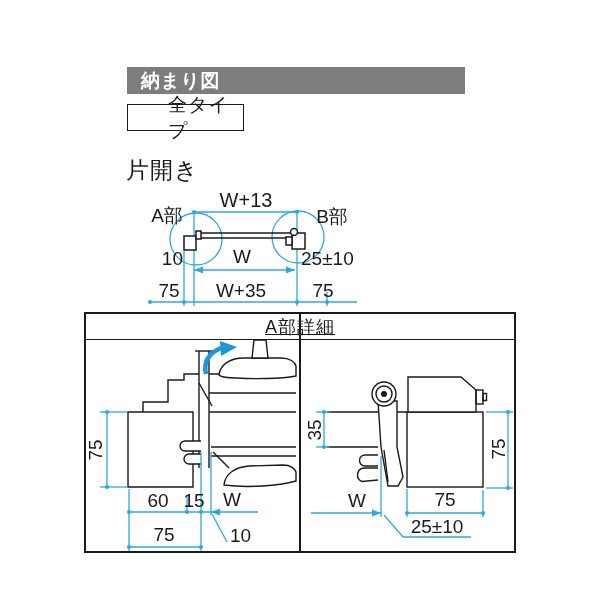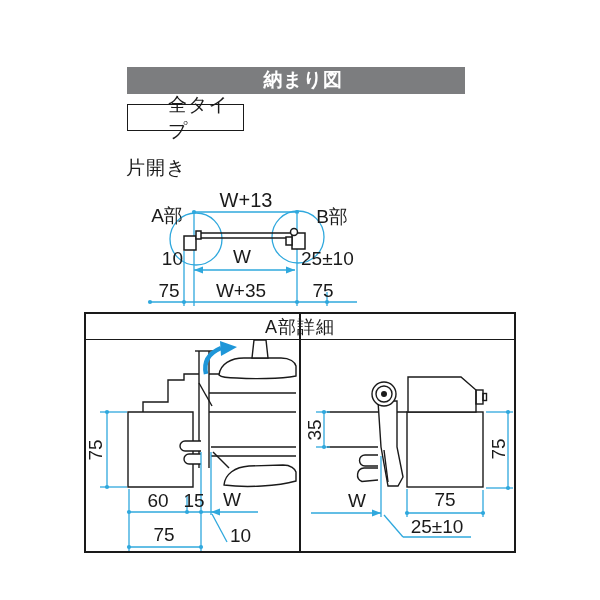--- a/index.html
+++ b/index.html
@@ -8,41 +8,41 @@
     font-family:"Liberation Sans","DejaVu Sans",sans-serif;
     color:#1a1a1a;overflow:hidden;
   }
   .abs{position:absolute;}
   
   .title-band{
     left:127px;top:67px;width:338px;height:27px;
     background:#7c7d7f;color:#ffffff;
     display:flex;align-items:center;gap:24px;
     padding-left:14px;box-sizing:border-box;
-    font-size:19px;font-weight:bold;letter-spacing:0.5px;white-space:nowrap;flex-direction:column;
+    font-size:19px;font-weight:bold;letter-spacing:0.5px;white-space:nowrap;
   }
   
   .type-badge{
     left:127px;top:104px;width:117px;height:27px;
     border:1.8px solid #1a1a1a;box-sizing:border-box;
     display:flex;align-items:center;justify-content:center;
     font-size:19px;letter-spacing:1px;background:#fff;padding-left:40px;
   }
-  .plan-caption{left:126px;top:155px;font-size:19px;letter-spacing:1px;}
+  .plan-caption{left:126px;top:155px;font-size:23px;letter-spacing:1px;}
   
   .detail-table{
     left:84px;top:312px;width:432px;height:241px;
     border:2px solid #1a1a1a;box-sizing:border-box;background:#fff;
   }
   .detail-table .vdiv{
     position:absolute;left:calc(50% - 0.75px);top:0;bottom:0;width:1.5px;background:#1a1a1a;
   }
   .detail-table .thead{
     position:absolute;left:0;top:0;right:0;height:25px;
-    border-bottom:1.5px solid #1a1a1a;display:flex;
+    border-bottom:1.5px solid #1a1a1a;display:flex;text-decoration:underline;
   }
   .detail-table .thead .cell{
     flex:1;display:flex;align-items:center;justify-content:center;
     font-size:18px;letter-spacing:1px;
   }
   svg text{font-family:"Liberation Sans","DejaVu Sans",sans-serif;fill:#1a1a1a;}
 </style>
 </head>
 <body>
 

